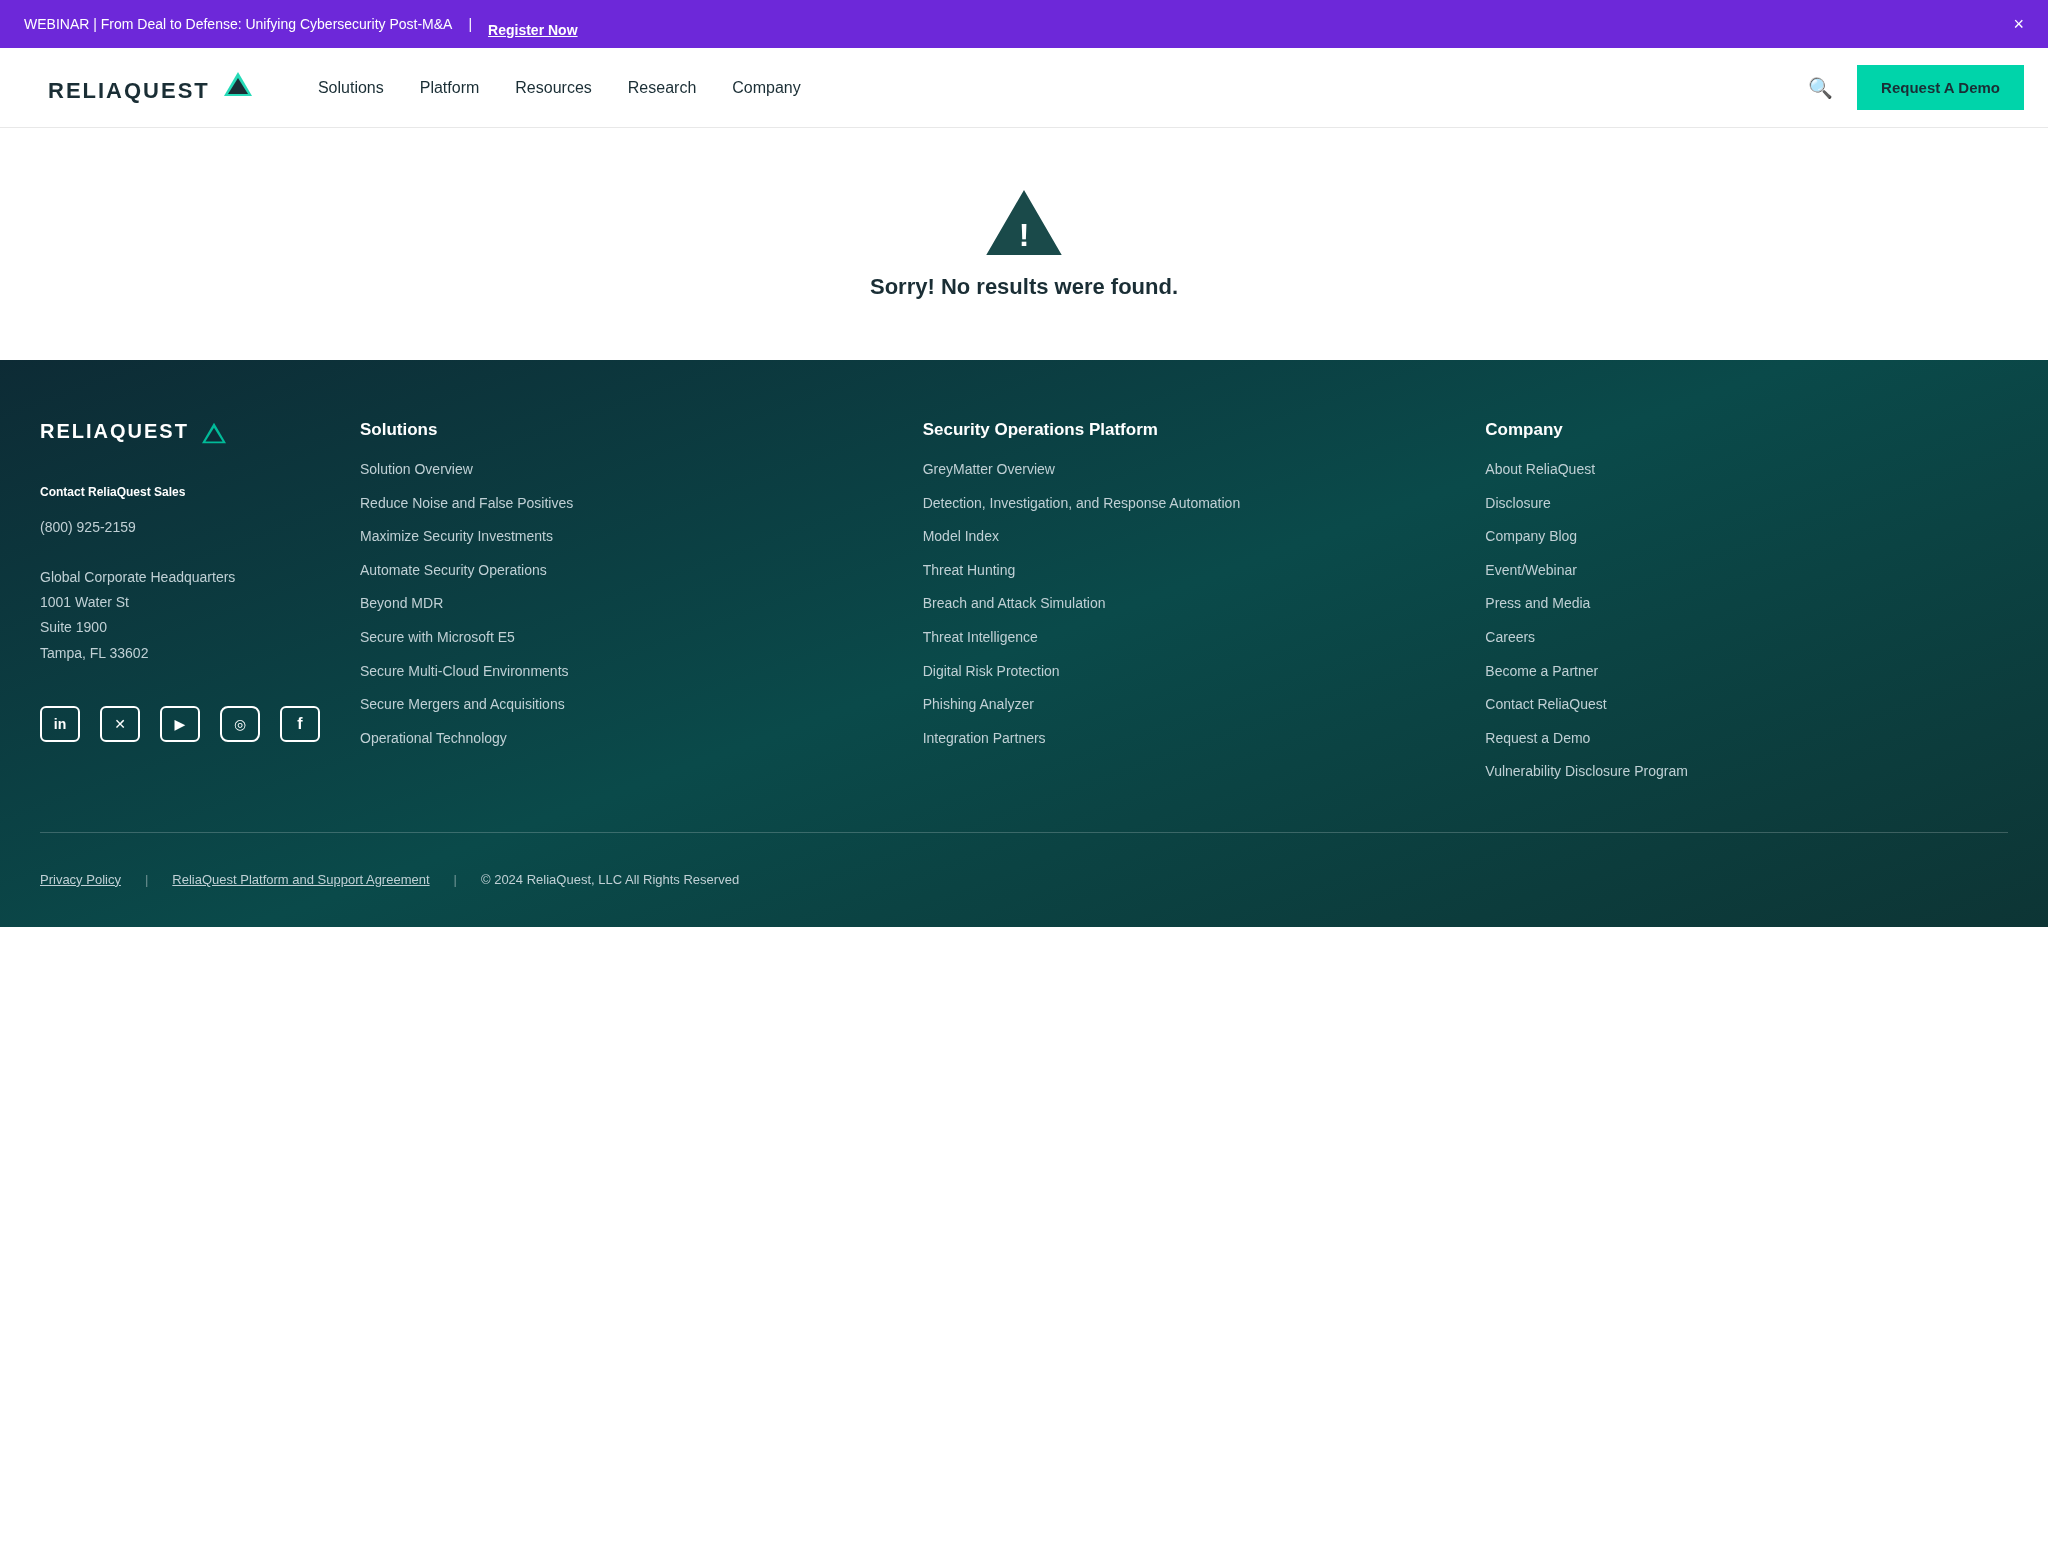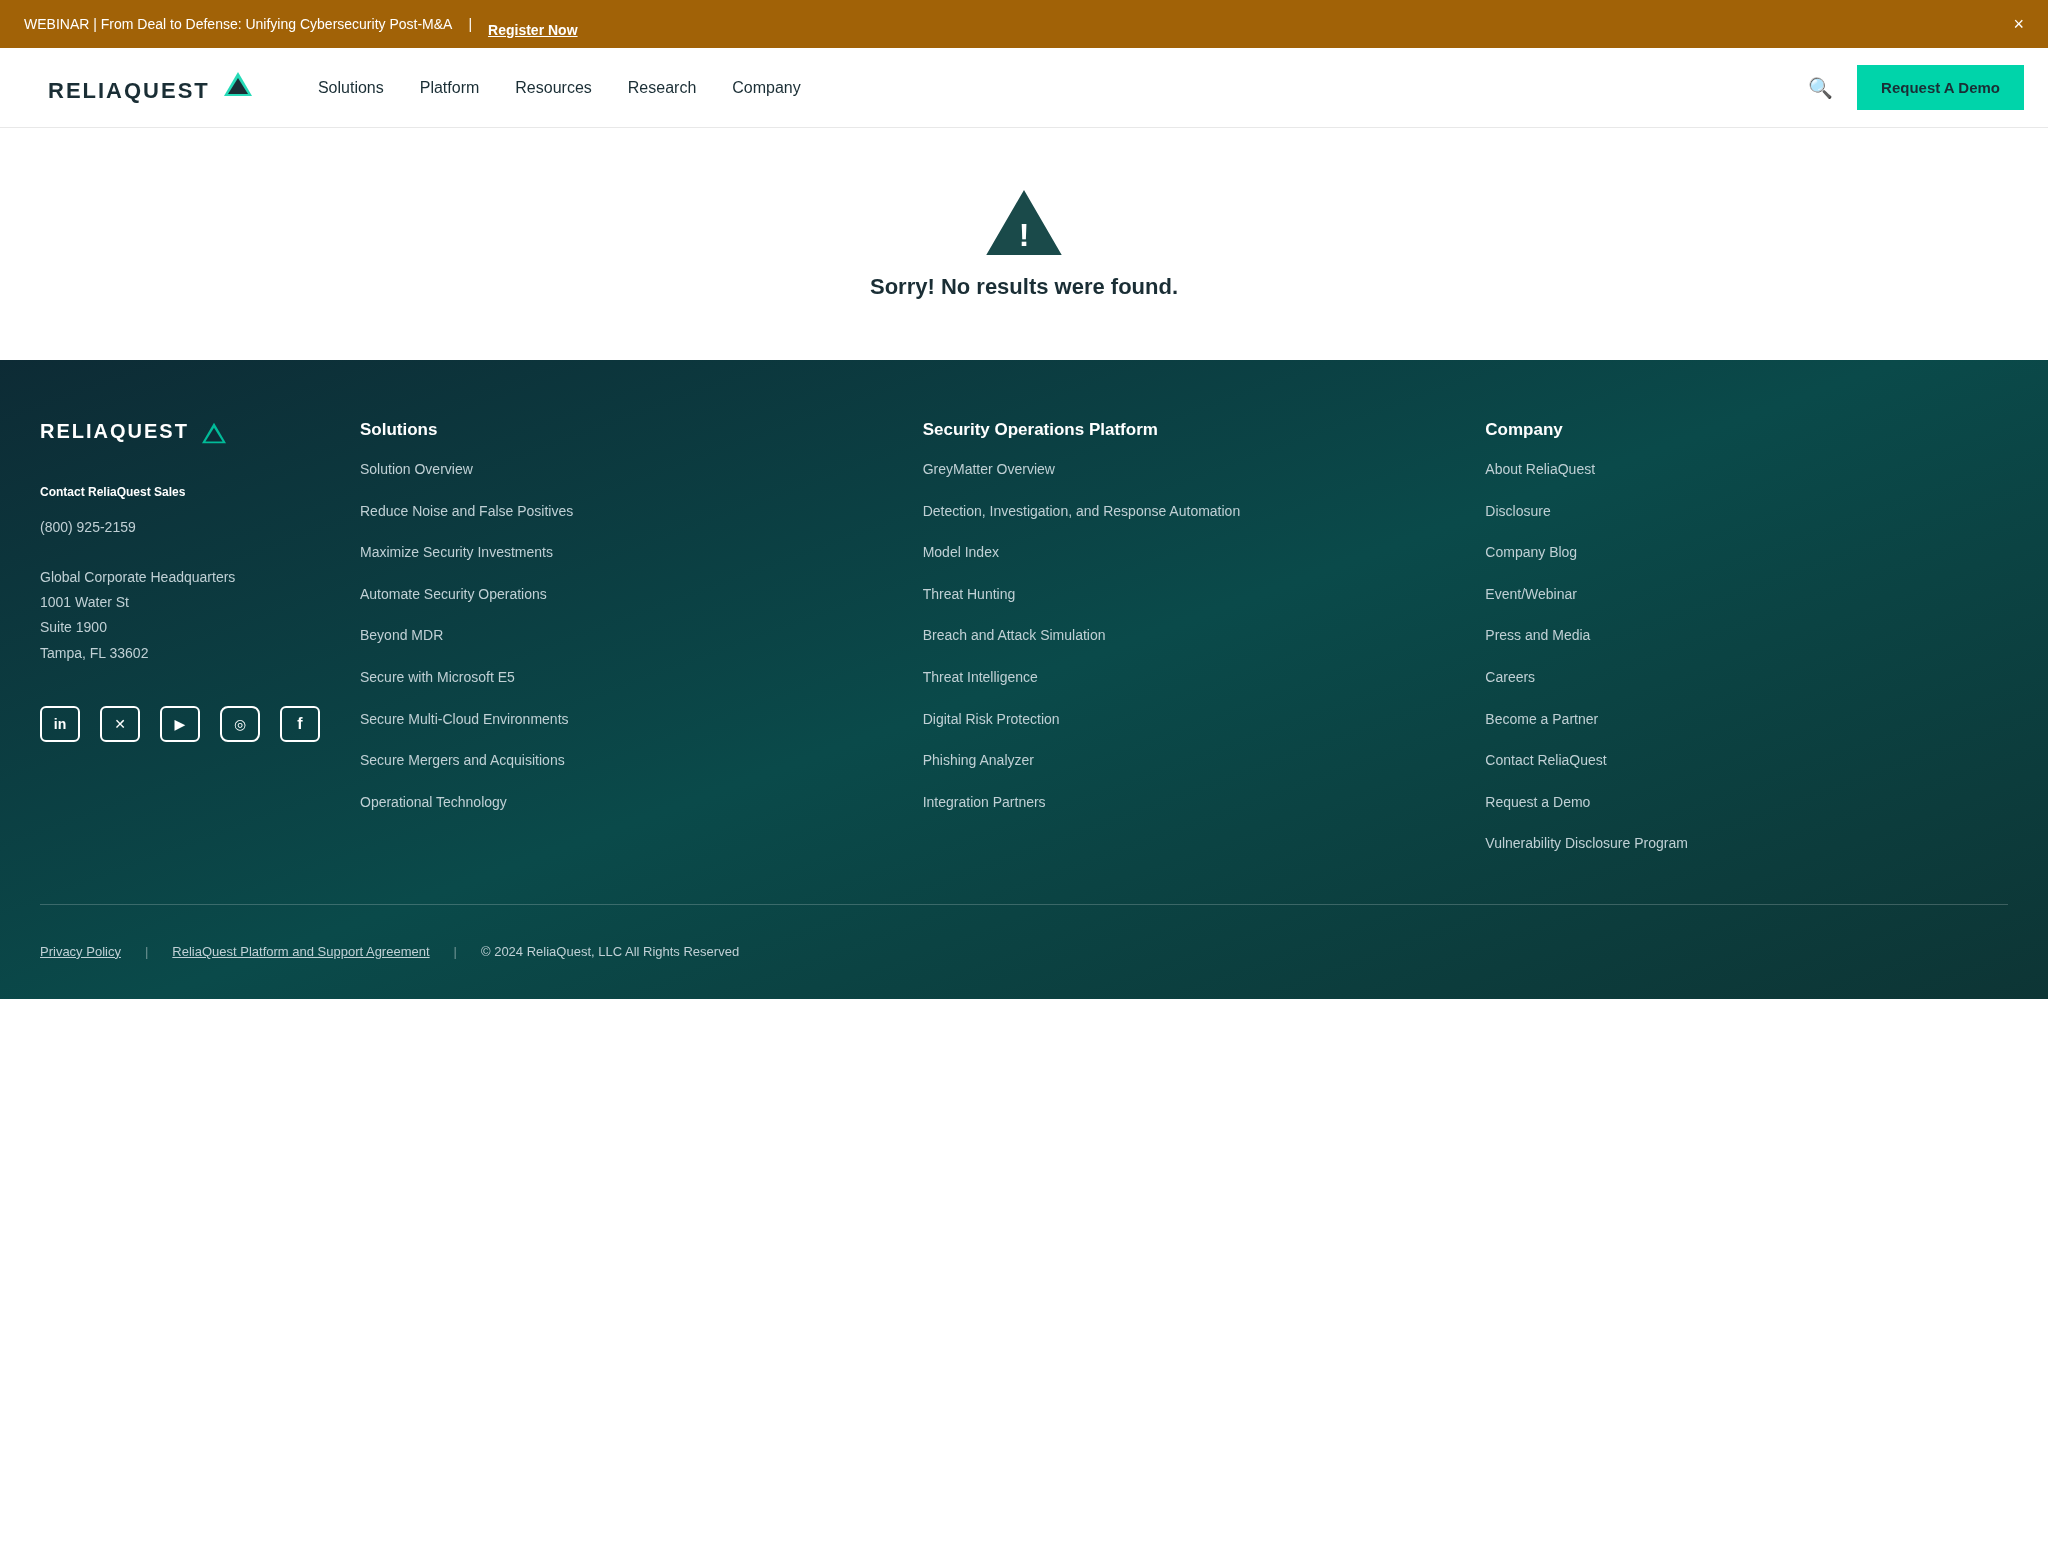--- a/index.html
+++ b/index.html
@@ -1,20 +1,20 @@
 <!DOCTYPE html>
 <html><head>
   <meta charset="utf-8">
   <style>
     * { margin: 0; padding: 0; box-sizing: border-box; }
     body { font-family: Arial, sans-serif; background: #fff; color: #fff; }
 
     
     .announcement-bar {
-      background: #a16207;
+      background: #6d28d9;
       color: #fff;
       display: flex;
       align-items: center;
       justify-content: space-between;
       padding: 10px 24px;
       font-size: 14px;
     }
     .announcement-bar .left { display: flex; align-items: center; gap: 16px; }
     .announcement-bar .register-link {
       color: #fff;
@@ -157,21 +157,21 @@
     }
     .footer-col-title {
       font-size: 17px;
       font-weight: bold;
       color: #fff;
       margin-bottom: 20px;
     }
     .footer-col-links {
       display: flex;
       flex-direction: column;
-      gap: 22px;
+      gap: 14px;
     }
     .footer-link {
       color: #c0d0d5;
       font-size: 14px;
       text-decoration: none;
       cursor: pointer;
       line-height: 1.4;
     }
 
     

